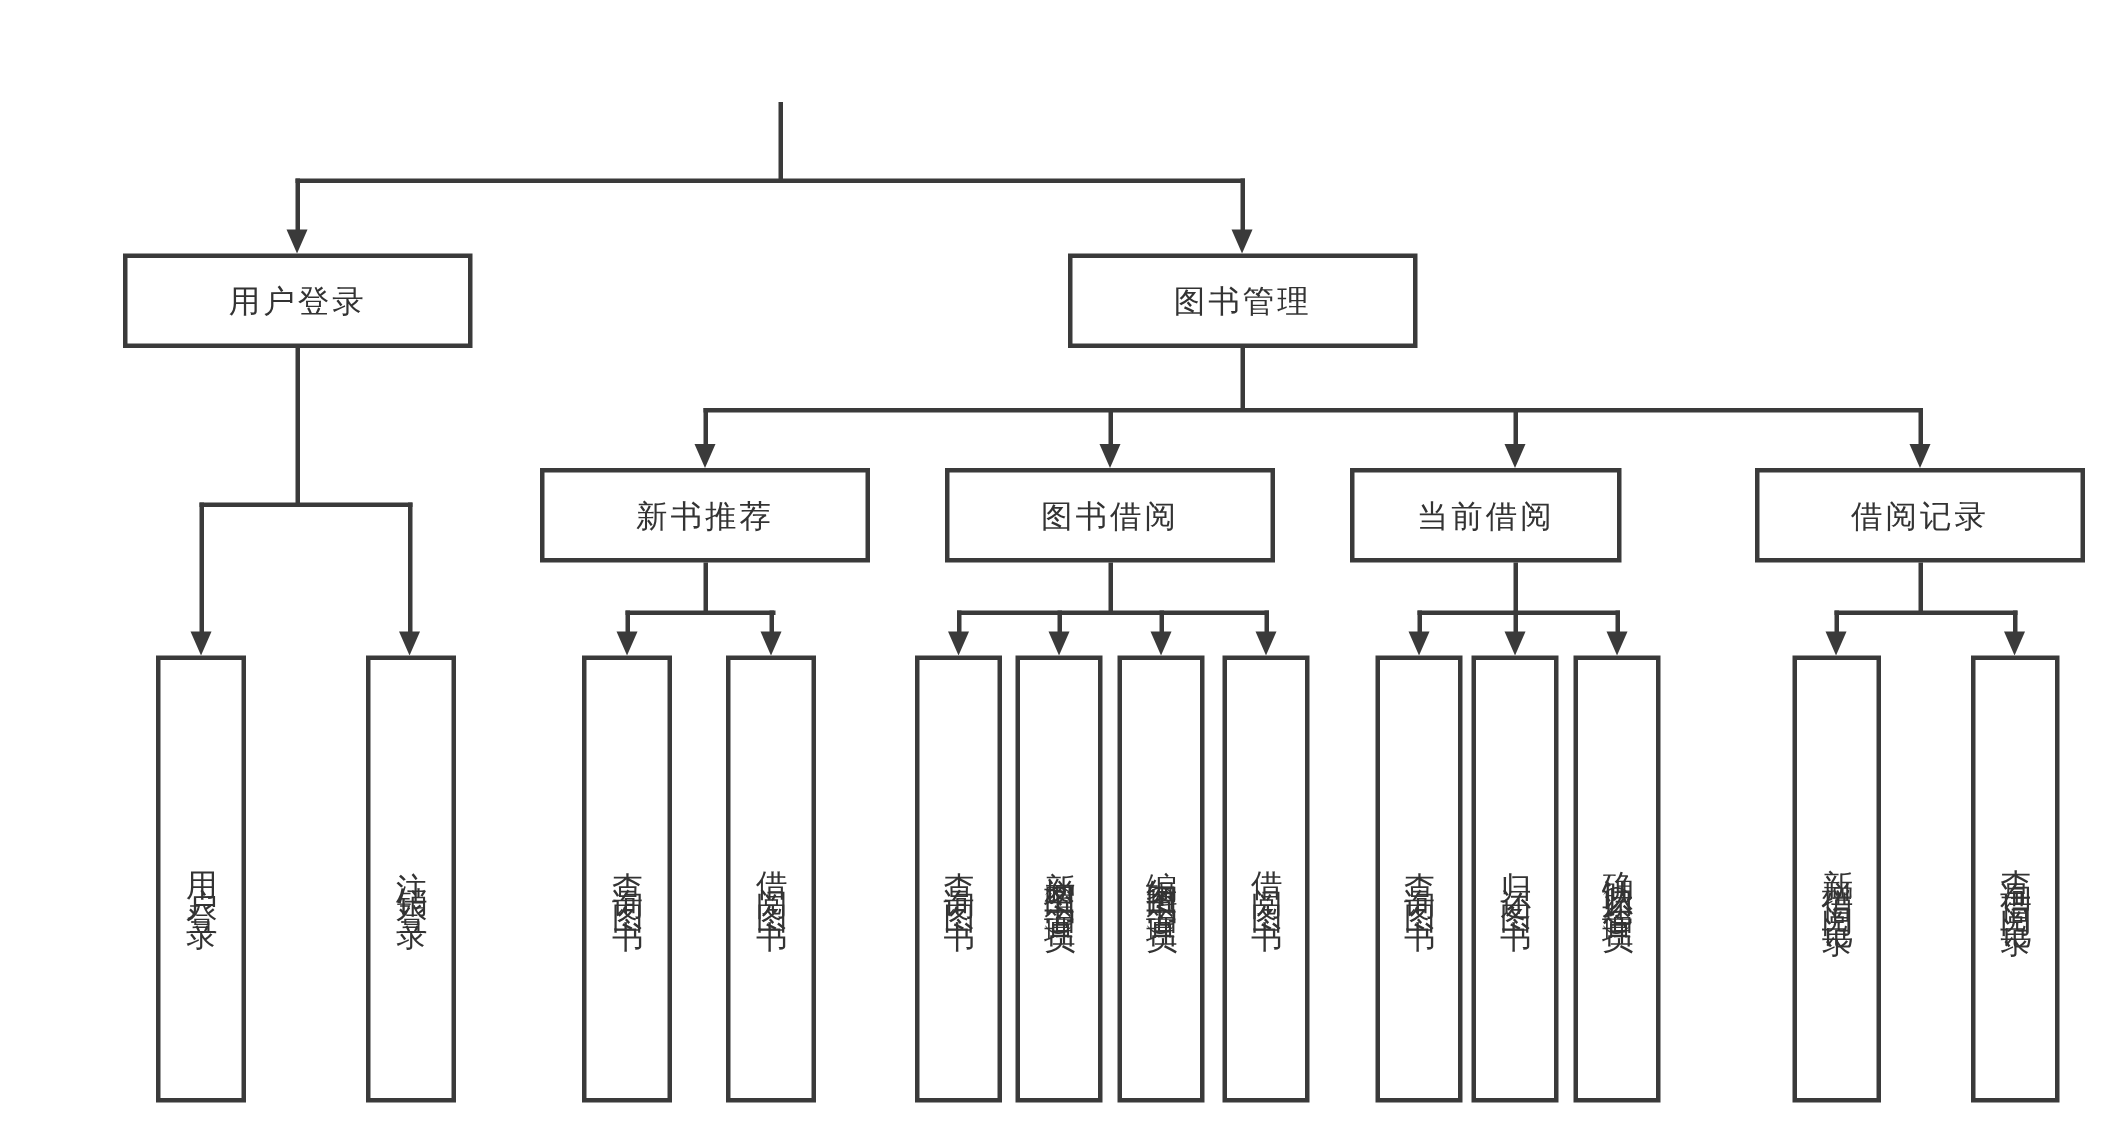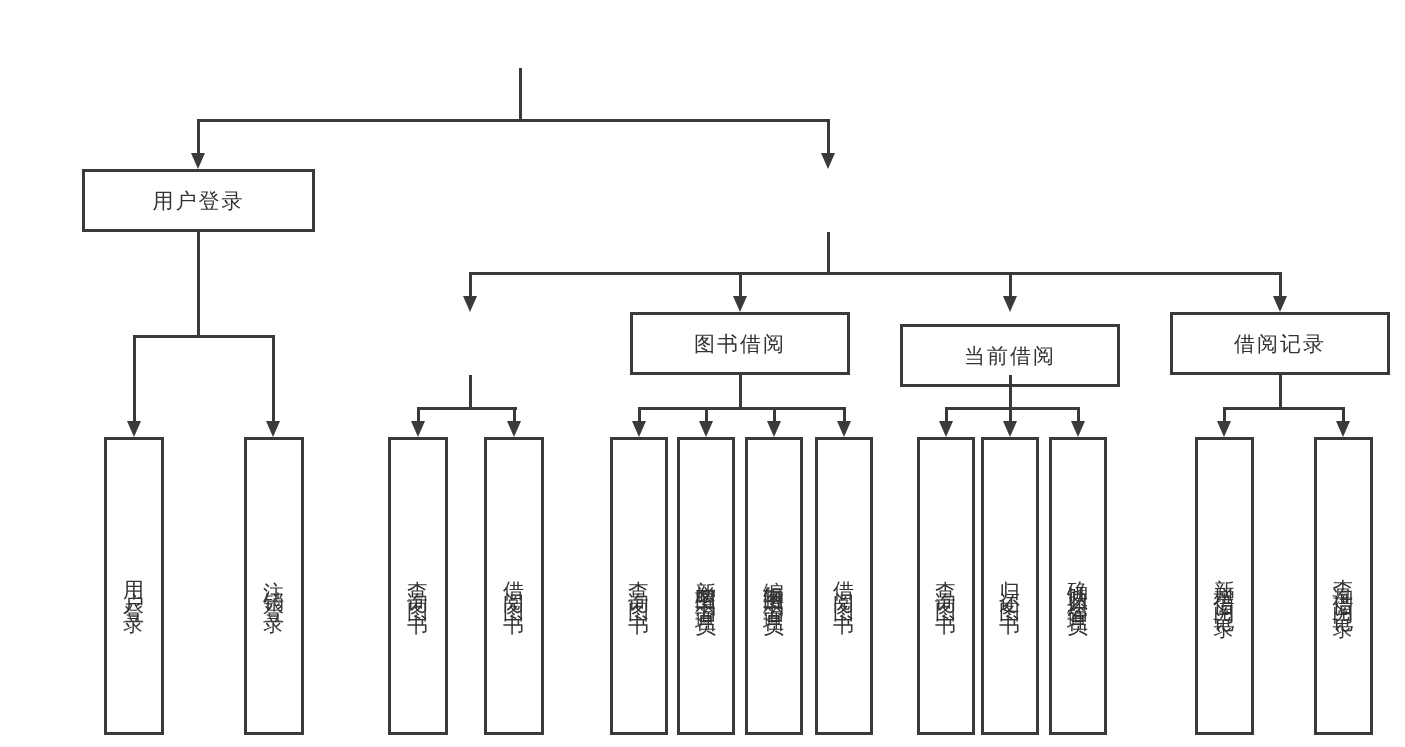--- a/index.html
+++ b/index.html
@@ -68,43 +68,49 @@
   <div class="line" style="left:519px; top:68px; width:3px; height:53px;"></div>
   <div class="line" style="left:197px; top:119px; width:633px; height:3px;"></div>
   <div class="line" style="left:197px; top:119px; width:3px; height:36px;"></div>
   <div class="arrow-head" style="left:191px; top:153px;"></div>
   <div class="line" style="left:827px; top:119px; width:3px; height:36px;"></div>
   <div class="arrow-head" style="left:821px; top:153px;"></div>
 
   <div class="node" style="left:82px; top:169px; width:233px; height:63px;">
     <span class="hlabel">用户登录</span>
   </div>
+  <div class="node" style="left:712px; top:169px; width:233px; height:63px;">
+    <span class="hlabel">图书管理</span>
+  </div>
 
   <div class="line" style="left:197px; top:232px; width:3px; height:105px;"></div>
   <div class="line" style="left:133px; top:335px; width:142px; height:3px;"></div>
   <div class="line" style="left:133px; top:335px; width:3px; height:88px;"></div>
   <div class="arrow-head" style="left:127px; top:421px;"></div>
   <div class="line" style="left:272px; top:335px; width:3px; height:88px;"></div>
   <div class="arrow-head" style="left:266px; top:421px;"></div>
 
   <div class="line" style="left:827px; top:232px; width:3px; height:42px;"></div>
   <div class="line" style="left:469px; top:272px; width:813px; height:3px;"></div>
   <div class="line" style="left:469px; top:272px; width:3px; height:26px;"></div>
   <div class="arrow-head" style="left:463px; top:296px;"></div>
   <div class="line" style="left:739px; top:272px; width:3px; height:26px;"></div>
   <div class="arrow-head" style="left:733px; top:296px;"></div>
   <div class="line" style="left:1009px; top:272px; width:3px; height:26px;"></div>
   <div class="arrow-head" style="left:1003px; top:296px;"></div>
   <div class="line" style="left:1279px; top:272px; width:3px; height:26px;"></div>
   <div class="arrow-head" style="left:1273px; top:296px;"></div>
 
+  <div class="node" style="left:360px; top:312px; width:220px; height:63px;">
+    <span class="hlabel">新书推荐</span>
+  </div>
   <div class="node" style="left:630px; top:312px; width:220px; height:63px;text-align:right;">
     <span class="hlabel">图书借阅</span>
   </div>
-  <div class="node" style="left:900px; top:324px; width:220px; height:63px;text-align:right;">
+  <div class="node" style="left:900px; top:312px; width:181px; height:63px;text-align:right;">
     <span class="hlabel">当前借阅</span>
   </div>
   <div class="node" style="left:1170px; top:312px; width:220px; height:63px;">
     <span class="hlabel">借阅记录</span>
   </div>
 
   <div class="line" style="left:469px; top:375px; width:3px; height:34px;"></div>
   <div class="line" style="left:417px; top:407px; width:100px; height:3px;"></div>
   <div class="line" style="left:417px; top:407px; width:3px; height:16px;"></div>
   <div class="arrow-head" style="left:411px; top:421px;"></div>

